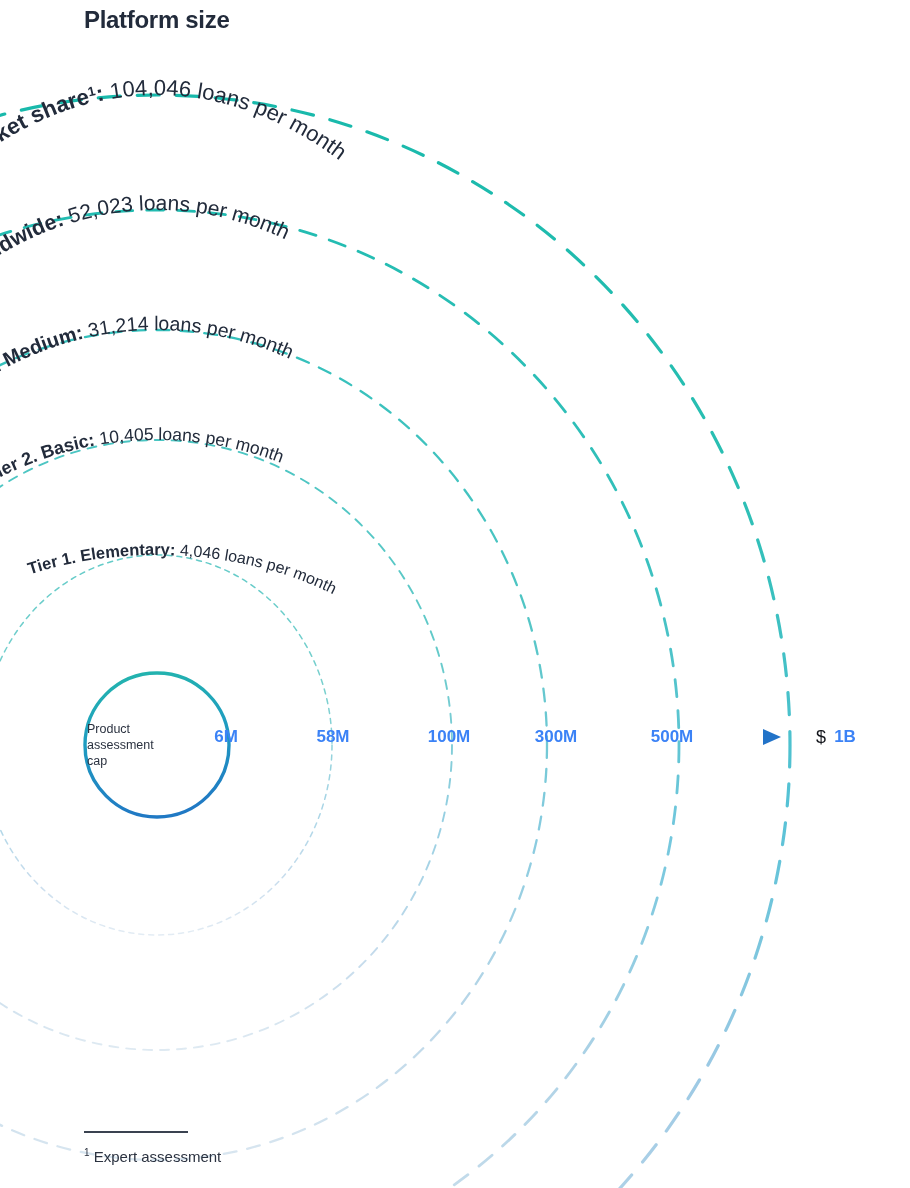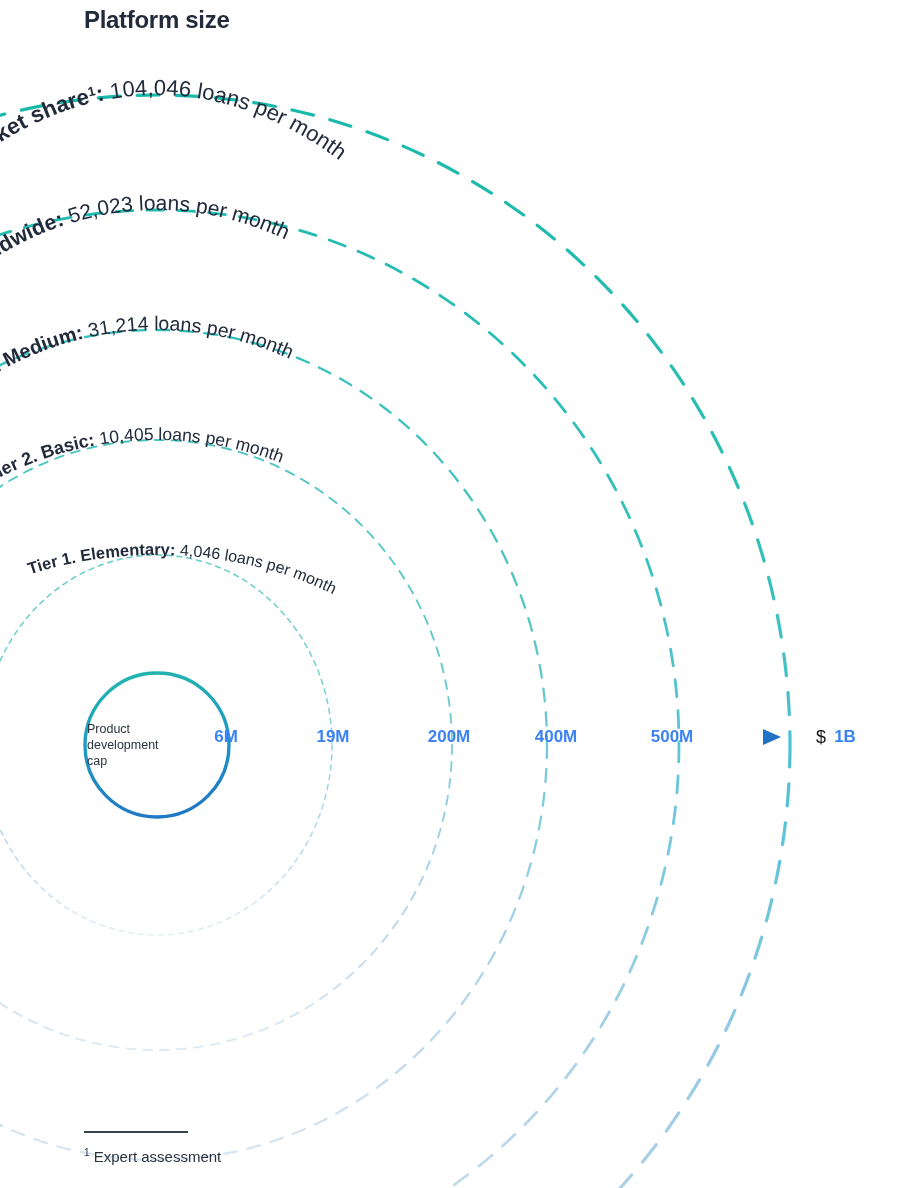--- a/index.html
+++ b/index.html
@@ -168,28 +168,28 @@
     <line x1="244" y1="737" x2="303" y2="737" stroke="url(#gAxis1)" stroke-width="4.6"></line>
     <line x1="362" y1="737" x2="418" y2="737" stroke="url(#gAxis2)" stroke-width="4.6"></line>
     <line x1="479" y1="737" x2="526" y2="737" stroke="url(#gAxis3)" stroke-width="4.6"></line>
     <line x1="586" y1="737" x2="642" y2="737" stroke="url(#gAxis4)" stroke-width="4.6"></line>
     <line x1="702" y1="737" x2="765" y2="737" stroke="url(#gAxis5)" stroke-width="4.6"></line>
     <polygon points="763,729 781,737 763,745" fill="#2273c8"></polygon>
   </svg>
 
   <div id="center-label">
     <div>Product</div>
-    <div>development</div>
+    <div>assessment</div>
     <div>cap</div>
   </div>
 
   <div class="axis-label" style="left:226px;top:737px;">6M</div>
-  <div class="axis-label" style="left:333px;top:737px;">19M</div>
-  <div class="axis-label" style="left:449px;top:737px;">200M</div>
-  <div class="axis-label" style="left:556px;top:737px;">400M</div>
+  <div class="axis-label" style="left:333px;top:737px;">58M</div>
+  <div class="axis-label" style="left:449px;top:737px;">100M</div>
+  <div class="axis-label" style="left:556px;top:737px;">300M</div>
   <div class="axis-label" style="left:672px;top:737px;">500M</div>
   <div class="axis-label" style="left:797px;top:737px;margin-left:48px;">1B</div>
   <div class="currency" style="left:821px;top:737px;">$</div>
 
   <div id="footnote-rule"></div>
   <div id="footnote">
     <sup>1</sup>
     <span>Expert assessment</span>
   </div>
 

